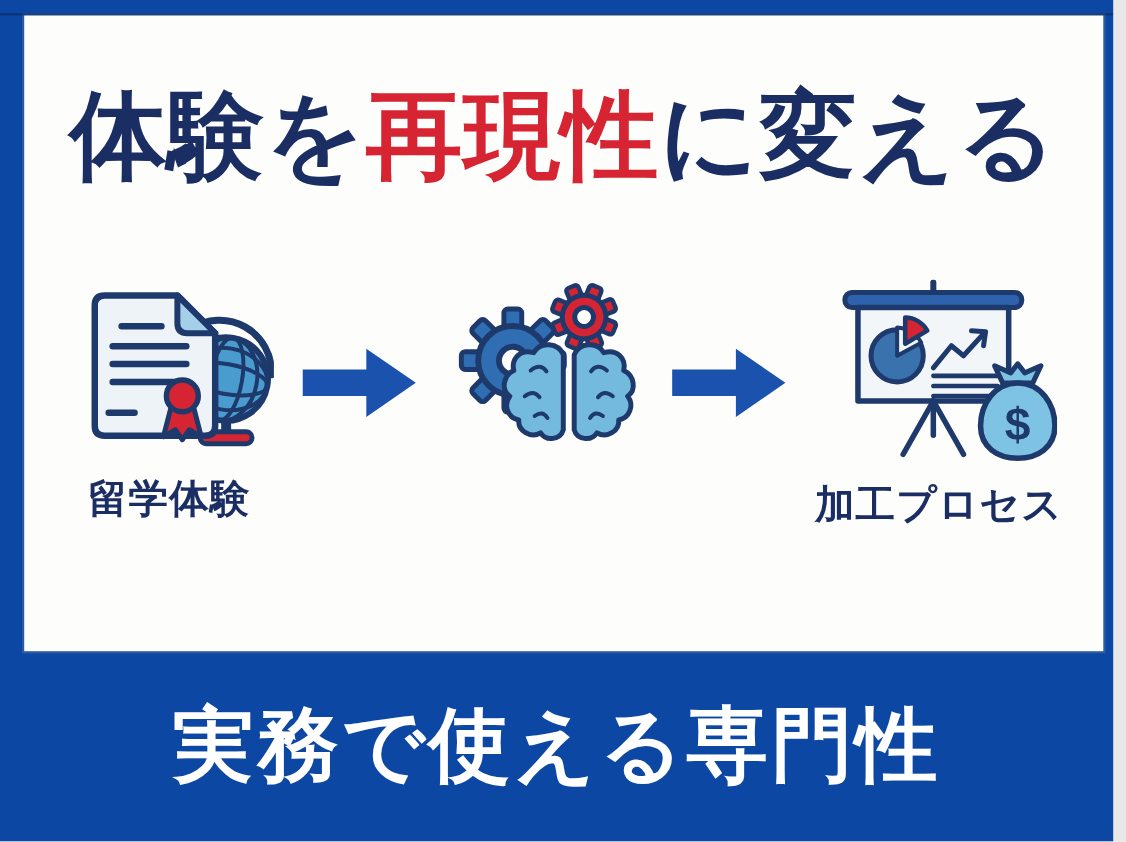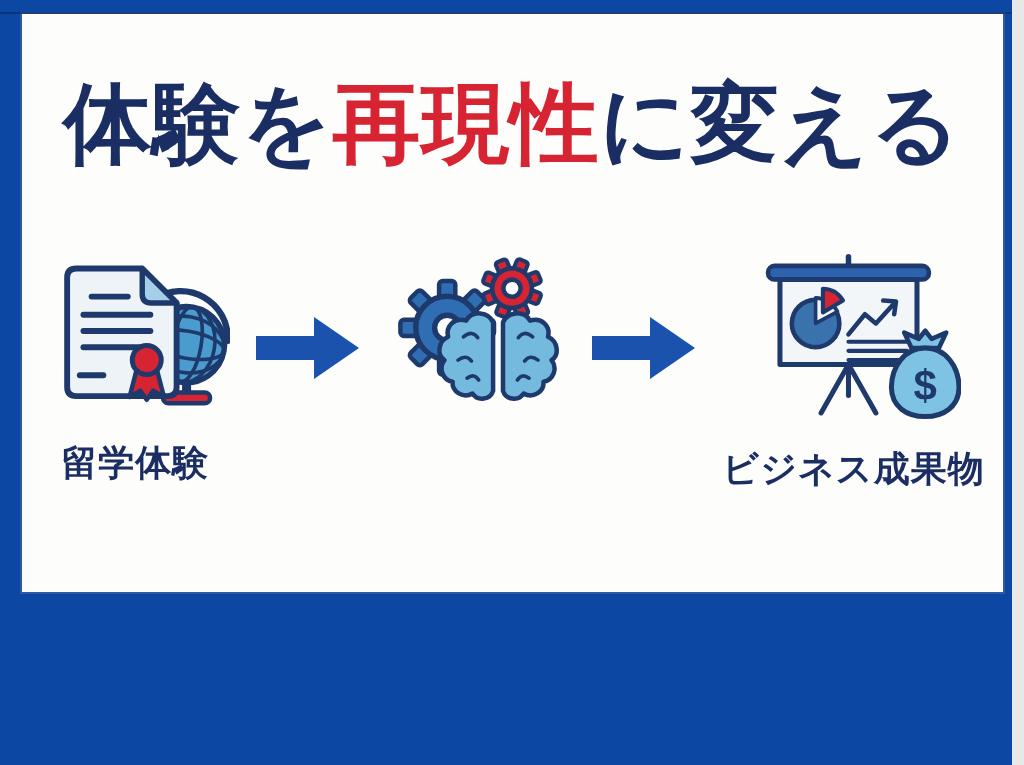--- a/index.html
+++ b/index.html
@@ -23,21 +23,21 @@
     font-size:88px;font-weight:900;line-height:1.05;letter-spacing:1px;
     color:var(--navy-text,#1b2e63);white-space:nowrap;
   }
   .title .hl{color:var(--accent-red,#d62433);}
   .steps{
     display:flex;justify-content:center;align-items:flex-start;
     margin-top:84px;gap:26px;
   }
   .step{display:flex;flex-direction:column;align-items:center;}
   .step-label{
-    margin-top:22px;font-size:36px;font-weight:900;letter-spacing:1px;
+    margin-top:12px;font-size:36px;font-weight:900;letter-spacing:1px;
     color:var(--navy-text,#1b2e63);white-space:nowrap;
   }
   .arrow{margin-top:58px;flex:0 0 auto;}
   .footer{
     position:absolute;left:0;top:592px;width:100%;height:173px;
     display:flex;align-items:center;justify-content:center;
   }
   .footer-text{
     font-size:74px;font-weight:900;letter-spacing:3px;white-space:nowrap;
     color:var(--footer-text,#ffffff);
@@ -168,20 +168,23 @@
           <path class="stk" stroke-width="4.5" d="M112,116 H170"></path>
 
           <path class="stk" stroke-width="5.5" d="M112,121 L82,174"></path>
           <path class="stk" stroke-width="5.5" d="M112,121 L142,174"></path>
           <path class="stk" stroke-width="5.5" d="M112,121 V155"></path>
 
           <path class="stk f-bag" stroke-width="5" d="M181,103 L211,103 L219,86 L203,93 L196,84 L189,93 L173,86 Z"></path>
           <path class="stk f-bag" stroke-width="5.5" d="M196,103 C173,103 159,124 159,146 C159,167 176,178 196,178 C216,178 233,167 233,146 C233,124 219,103 196,103 Z"></path>
           <text class="dollar" x="196" y="160" text-anchor="middle">$</text>
         </svg>
-        <div class="step-label">ビジネス成果物</div>
+        <div class="step-label">加工プロセス</div>
       </div>
 
     </div>
   </div>
 
+  <div class="footer">
+    <div class="footer-text">実務で使える専門性</div>
+  </div>
 
 </div>
 
 </body></html>

